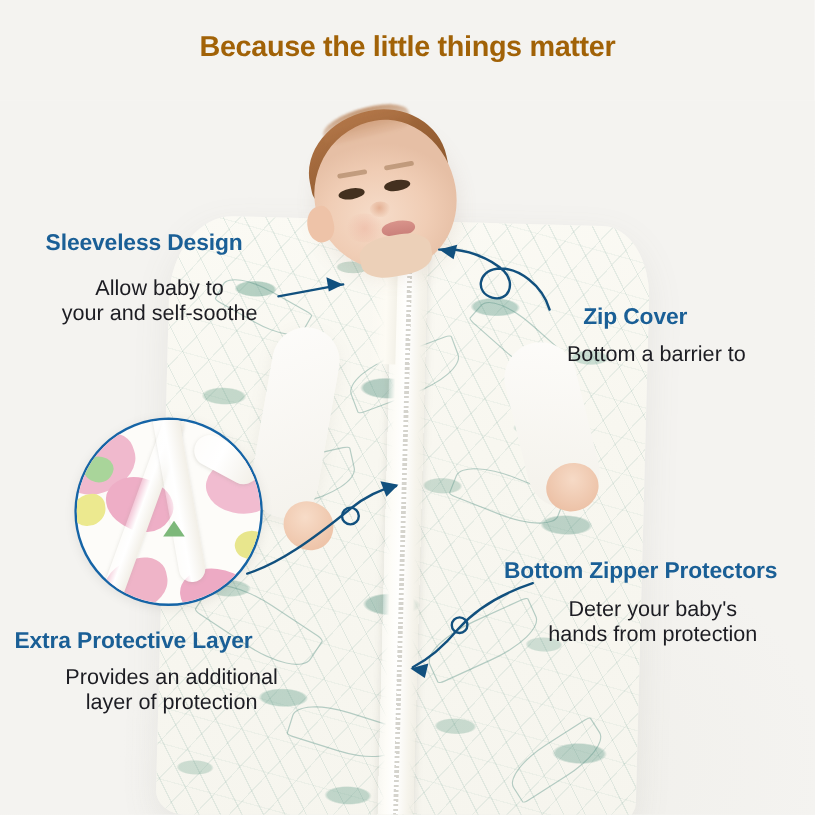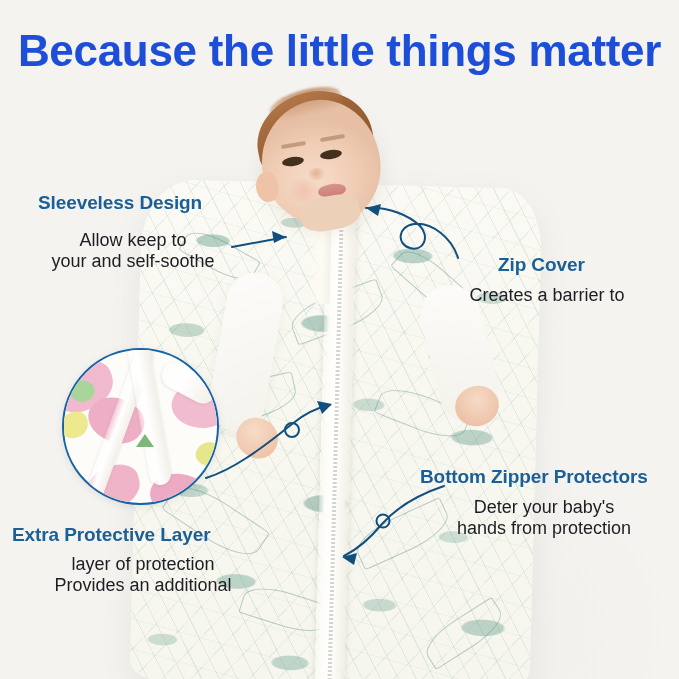--- a/index.html
+++ b/index.html
@@ -13,24 +13,24 @@
     position:relative;
     width:679px; height:679px;
     background:#f4f3f0;
   }
 
   
   .title {
     position:absolute;
     left:0; top:26px; width:679px;
     text-align:center;
-    font-size:44px;
+    font-size:24px;
     font-weight:600;
     letter-spacing:-0.3px;
-    color:#1d4ed8;
+    color:#a16207;
     white-space:nowrap;
   }
 
   
   .photo {
     position:absolute;
     left:0; top:84px;
     width:679px; height:595px;
     overflow:hidden;
     background:
@@ -350,34 +350,34 @@
 
     <g>
       <path class="stroke" d="M444,486 C420,494 398,506 382,524 C372,536 360,548 344,556"></path>
       <path class="strokeArrow" d="M342,557 L357,553 L354,565 Z"></path>
       <circle class="stroke" cx="383" cy="521" r="6.5"></circle>
     </g>
   </svg>
 
   <div class="cal-h" style="left:38px; top:192px;">Sleeveless Design</div>
   <div class="cal-b center" style="left:18px; top:230px; width:230px;">
-    <div>Allow keep to</div>
+    <div>Allow baby to</div>
     <div>your and self-soothe</div>
   </div>
 
-  <div class="cal-h" style="left:486px; top:254px;margin-left:12px;">Zip Cover</div>
+  <div class="cal-h" style="left:486px; top:254px;">Zip Cover</div>
   <div class="cal-b center" style="left:434px; top:285px; width:226px;">
-    <div>Creates a barrier to</div>
+    <div>Bottom a barrier to</div>
   </div>
 
   <div class="cal-h" style="left:420px; top:466px;">Bottom Zipper Protectors</div>
   <div class="cal-b center" style="left:420px; top:497px; width:248px;">
     <div>Deter your baby's</div>
     <div>hands from protection</div>
   </div>
 
   <div class="cal-h" style="left:12px; top:524px;">Extra Protective Layer</div>
   <div class="cal-b center" style="left:18px; top:554px; width:250px;">
+    <div>Provides an additional</div>
     <div>layer of protection</div>
-    <div>Provides an additional</div>
   </div>
 
 </div>
 
 </body></html>

